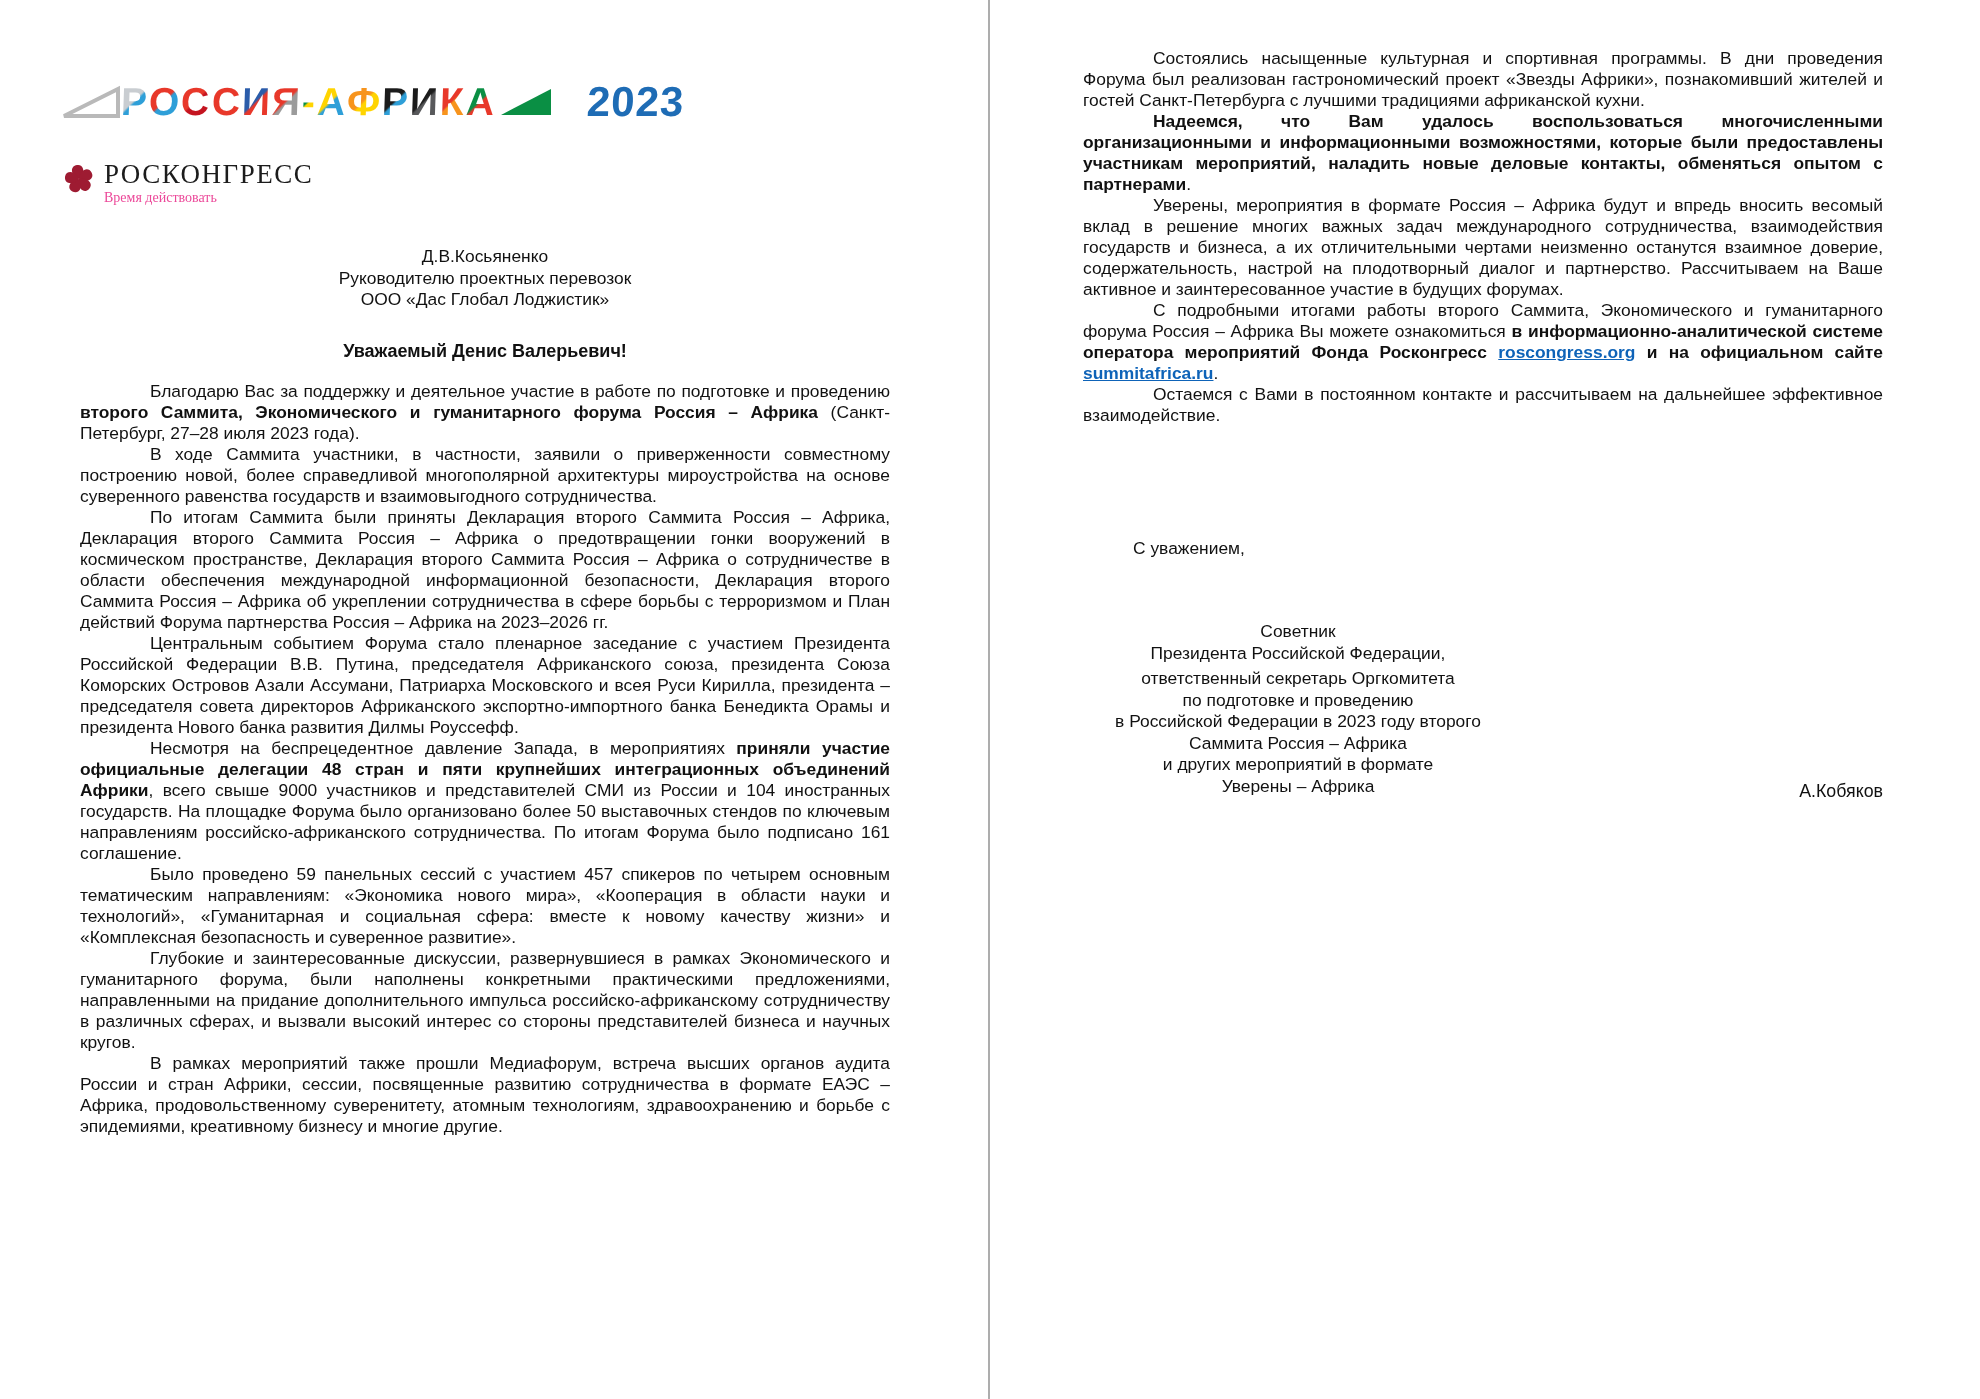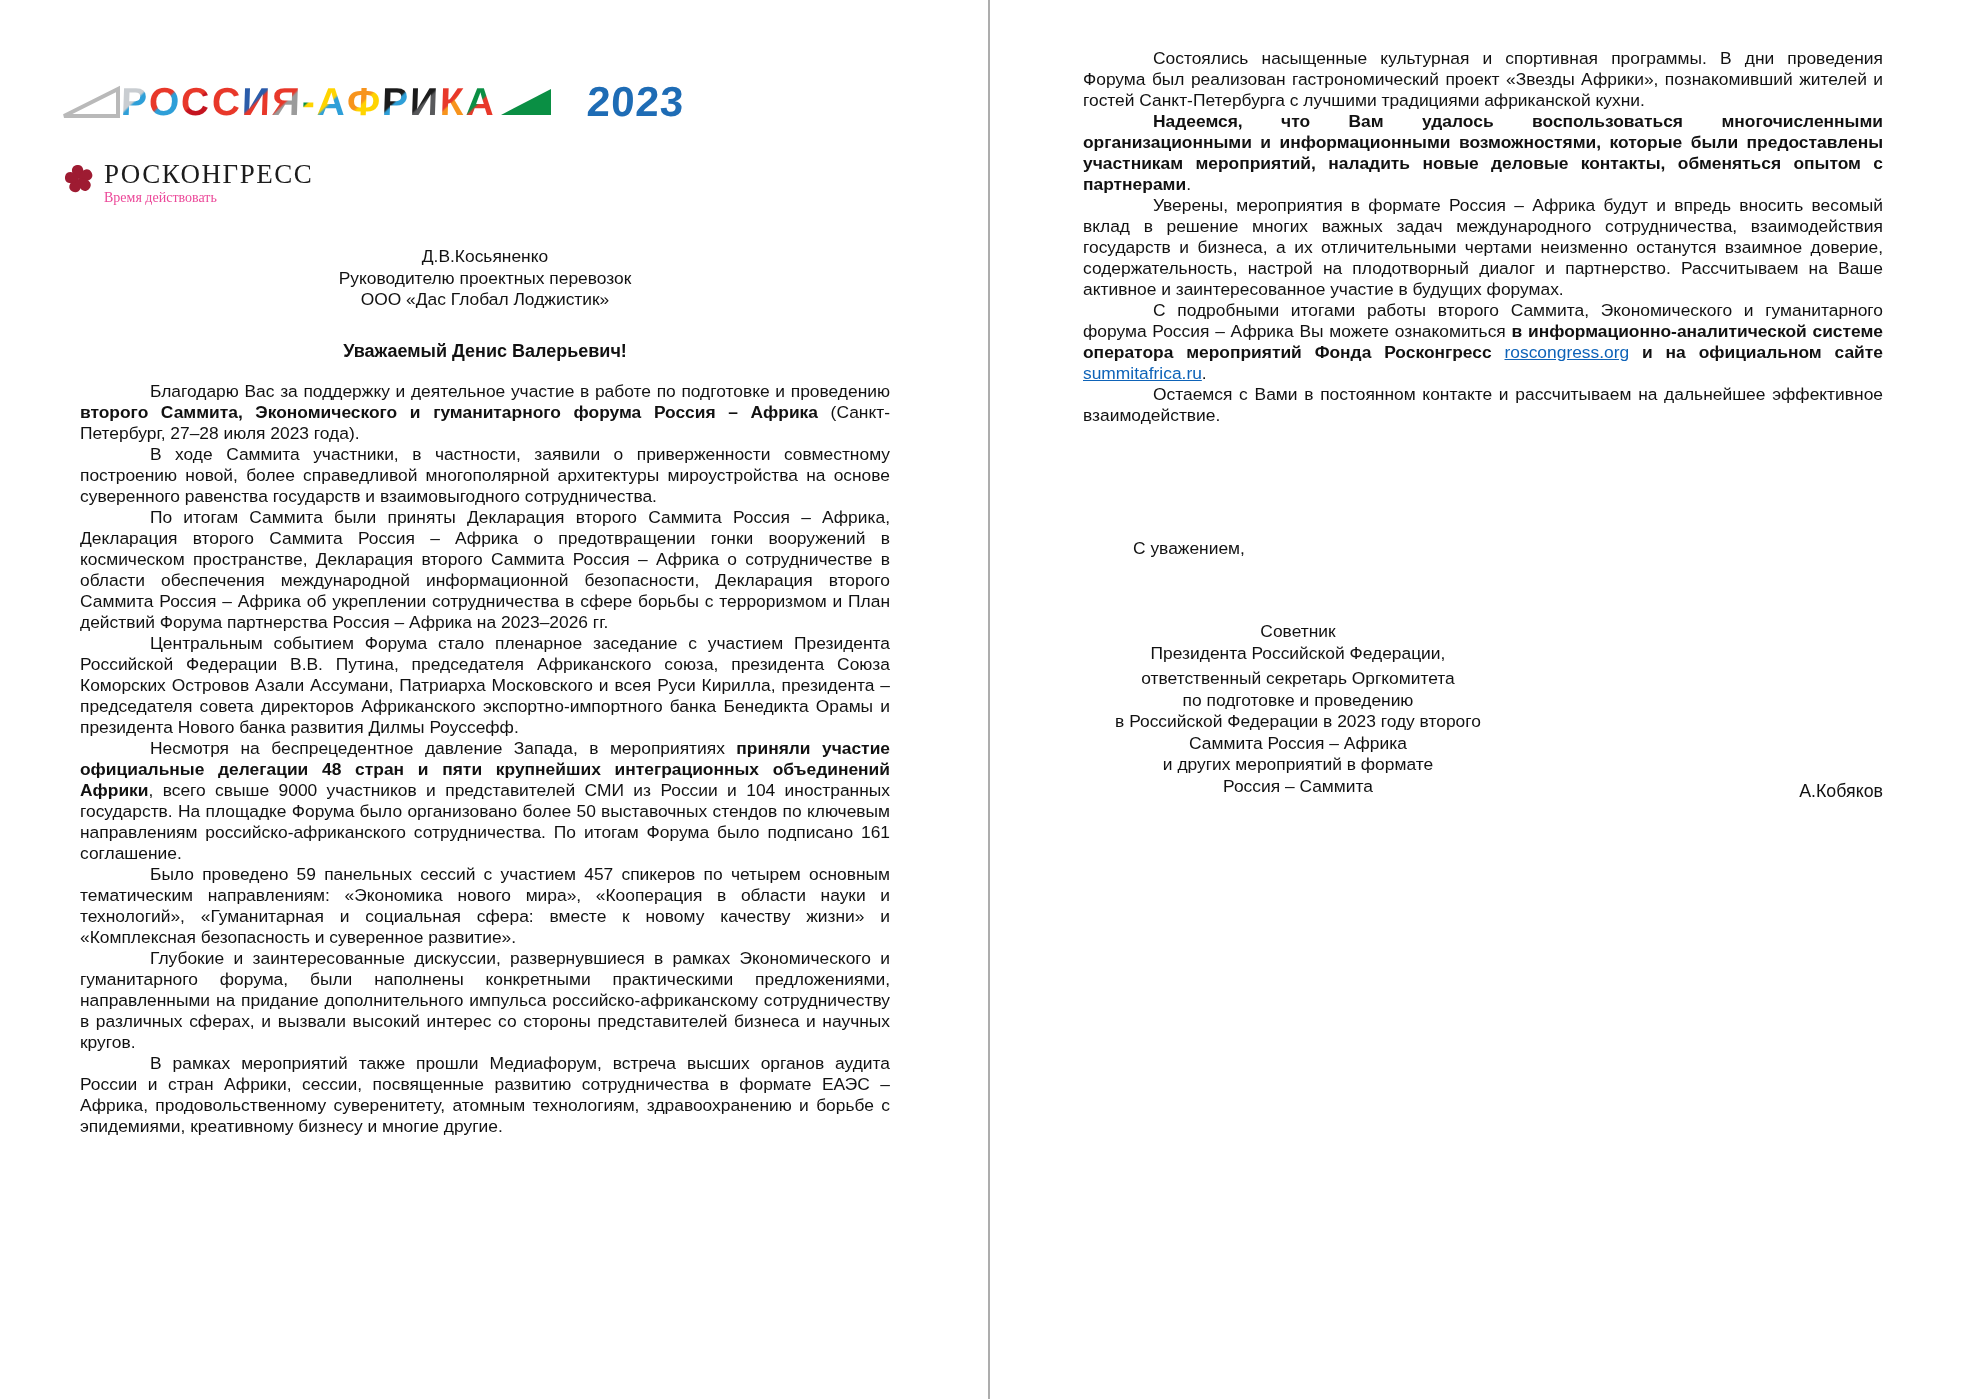--- a/index.html
+++ b/index.html
@@ -26,21 +26,21 @@
   
   #roscongress{position:absolute;left:62px;top:160px;display:flex;align-items:flex-start;}
   #ros-text{margin-left:8px;}
   #ros-name{font-family:"Liberation Serif", serif;font-size:27px;letter-spacing:1.5px;color:#1c1c1c;line-height:28px;}
   #ros-tagline{font-family:"Liberation Serif", serif;font-size:14px;color:#ec4899;margin-top:2px;}
 
   
   .bodytext{font-size:17.4px;line-height:21px;}
   .para{margin:0;text-align:justify;text-indent:70px;}
   .b{font-weight:bold;}
-  .lnk{font-weight:normal;text-decoration:underline;cursor:pointer;}
+  .lnk{font-weight:bold;text-decoration:underline;cursor:pointer;}
 
   #addressee{position:absolute;left:80px;top:246px;width:810px;text-align:center;font-size:17.4px;line-height:21.5px;}
   #salutation{position:absolute;left:80px;top:341px;width:810px;text-align:center;font-weight:bold;font-size:18px;}
   #body-left{position:absolute;left:80px;top:381px;width:810px;}
   #body-right{position:absolute;left:93px;top:48px;width:800px;}
 
   #regards{position:absolute;left:93px;top:538px;width:400px;padding-left:50px;font-size:17.4px;}
   .sig-block{position:absolute;left:93px;width:430px;text-align:center;font-size:17.4px;line-height:21.5px;}
   #sig-block-1{top:595px;margin-top:26px;}
   #sig-block-2{top:668px;}
@@ -132,18 +132,18 @@
   <div class="sig-block" id="sig-block-1">
       <div class="line">Советник</div>
       <div class="line">Президента Российской Федерации,</div>
     </div>
   <div class="sig-block" id="sig-block-2">
       <div class="line">ответственный секретарь Оргкомитета</div>
       <div class="line">по подготовке и проведению</div>
       <div class="line">в Российской Федерации в 2023 году второго</div>
       <div class="line">Саммита Россия – Африка</div>
       <div class="line">и других мероприятий в формате</div>
-      <div class="line">Россия – Саммита</div>
+      <div class="line">Уверены – Африка</div>
     </div>
 
   <div id="signatory">А.Кобяков</div>
 
 </div>
 
 </body></html>

